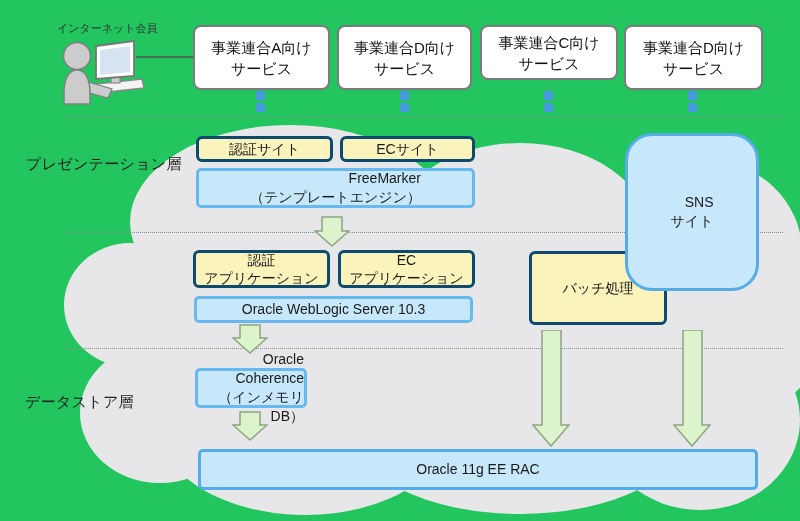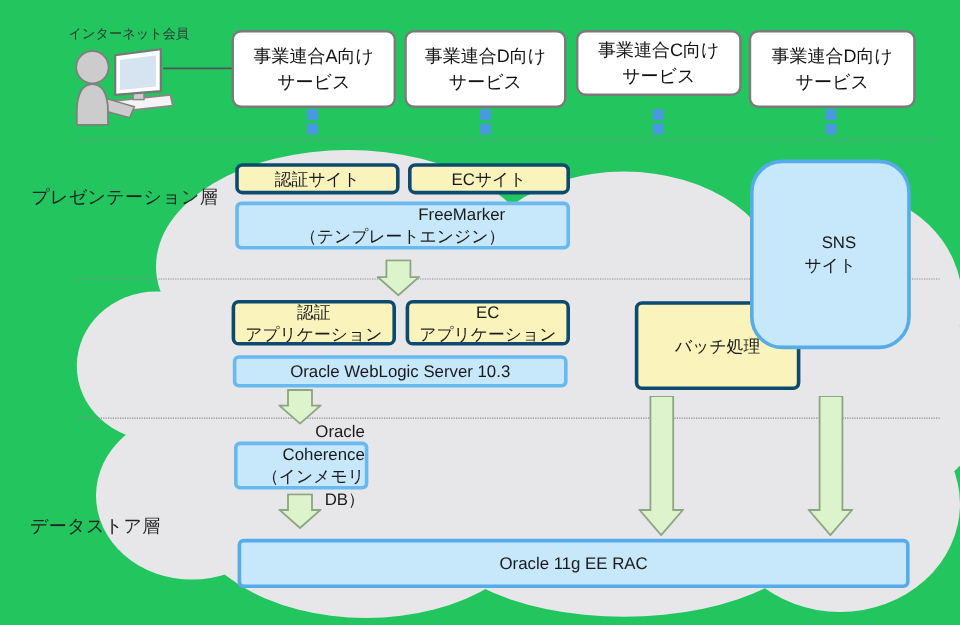--- a/index.html
+++ b/index.html
@@ -100,21 +100,21 @@
   <div class="sq" style="left:544px;top:91px;"></div>
   <div class="sq" style="left:544px;top:103px;"></div>
   <div class="sq" style="left:688px;top:91px;"></div>
   <div class="sq" style="left:688px;top:103px;"></div>
 
   <div class="dotted" style="top:116px;"></div>
   <div class="dotted" style="top:232px;"></div>
   <div class="dotted" style="top:348px;"></div>
 
   <div class="layer-label" style="left:26px;top:155px;">プレゼンテーション層</div>
-  <div class="layer-label" style="left:25px;top:393px;margin-top:36px;">データストア層</div>
+  <div class="layer-label" style="left:25px;top:393px;">データストア層</div>
 
   <svg class="arrow" style="left:314px;top:216px;" width="36" height="31" viewBox="0 0 36 31">
     <polygon points="8,1 28,1 28,15 35,15 18,30 1,15 8,15" fill="#dcf3cc" stroke="#8ca583" stroke-width="1.5"></polygon>
   </svg>
   <svg class="arrow" style="left:232px;top:324px;" width="36" height="30" viewBox="0 0 36 30">
     <polygon points="8,1 28,1 28,14 35,14 18,29 1,14 8,14" fill="#dcf3cc" stroke="#8ca583" stroke-width="1.5"></polygon>
   </svg>
   <svg class="arrow" style="left:232px;top:411px;" width="36" height="30" viewBox="0 0 36 30">
     <polygon points="8,1 28,1 28,14 35,14 18,29 1,14 8,14" fill="#dcf3cc" stroke="#8ca583" stroke-width="1.5"></polygon>
   </svg>

